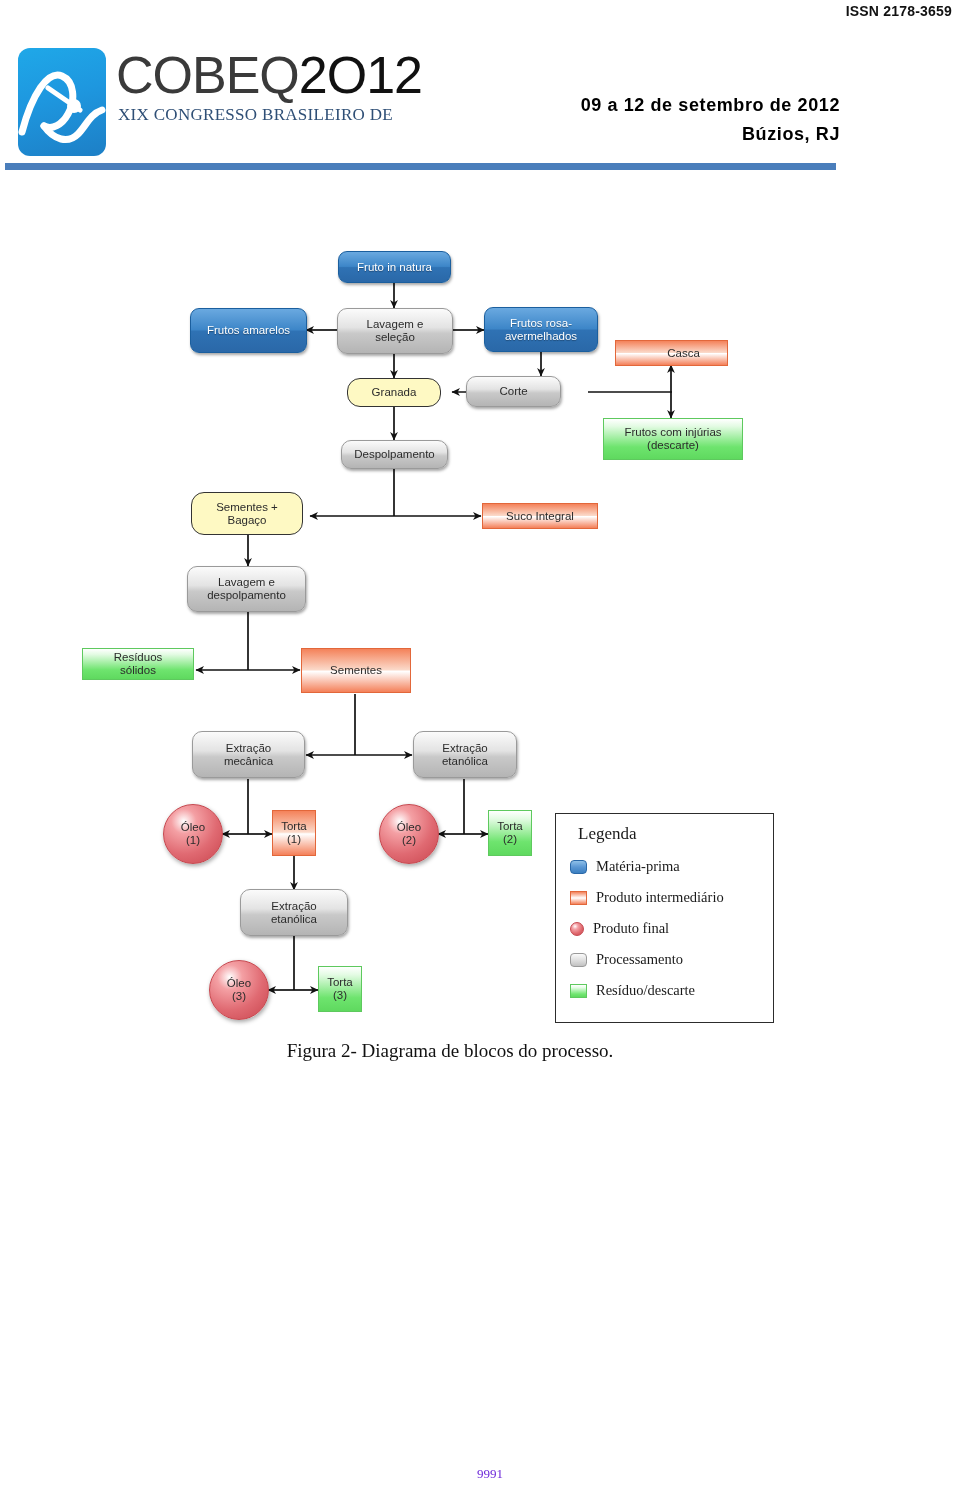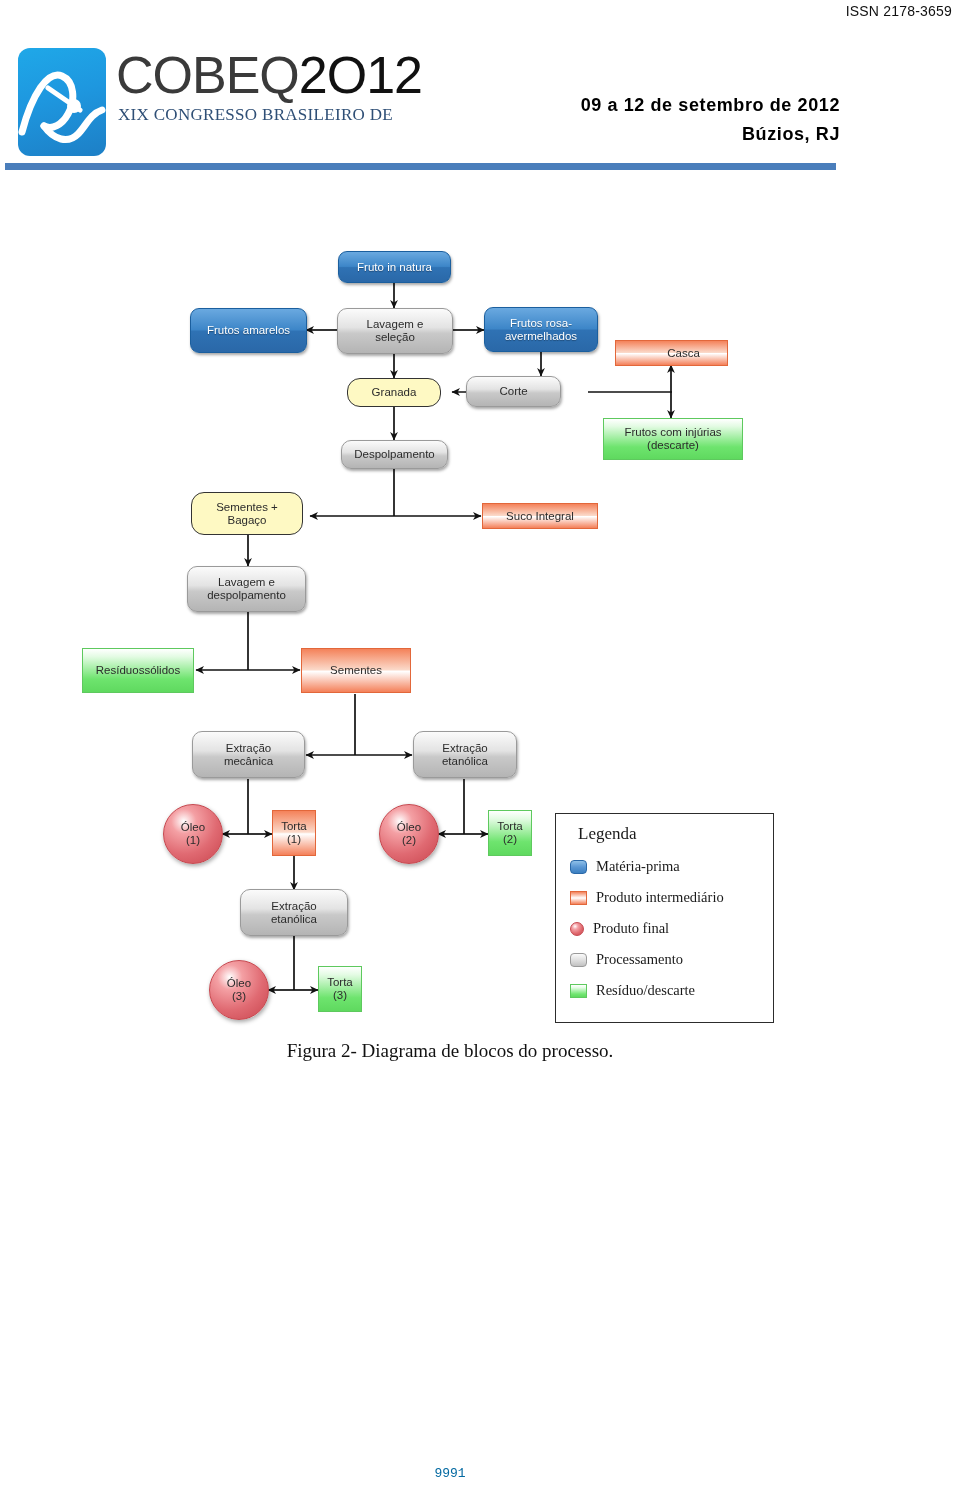--- a/index.html
+++ b/index.html
@@ -10,21 +10,21 @@
     font-family:"Liberation Serif", serif;
     position:relative;
     overflow:hidden;
   }
   .page{position:relative;width:960px;height:1486px;}
 
   
   .issn{
     position:absolute;top:3px;right:8px;
     font-family:"Liberation Sans", sans-serif;
-    font-size:14px;font-weight:400;color:#111;
+    font-size:14px;font-weight:700;color:#111;
     letter-spacing:.2px;
   }
   .logo-block{position:absolute;left:18px;top:46px;width:420px;height:115px;}
   .logo-mark{
     position:absolute;left:0;top:2px;width:88px;height:108px;
     border-radius:12px;
     background:linear-gradient(165deg,#1fa8e8 0%,#1e97df 45%,#1d7fc6 100%);
     overflow:hidden;
   }
   .logo-mark svg{position:absolute;left:0;top:0;}
@@ -157,22 +157,22 @@
   
   .caption{
     position:absolute;left:0;top:1040px;width:900px;
     text-align:center;
     font-family:"Liberation Serif", serif;
     font-size:19px;color:#111;
   }
   .folio{
     position:absolute;left:0;top:1466px;width:900px;
     text-align:center;
-    font-family:Liberation Mono, monospace;
-    font-size:13px;color:#0369a1;
+    font-family:Liberation Serif, serif;
+    font-size:13px;color:#6d28d9;padding-left:40px;
   }
 </style>
 </head>
 <body>
 
 <div class="page">
 
   <div class="issn">ISSN 2178-3659</div>
 
   <div class="logo-block">
@@ -312,21 +312,21 @@
 
     <div class="node n-inter" style="left:482px;top:267px;width:116px;height:26px;">
       <span>Suco Integral</span>
     </div>
 
     <div class="node n-proc" style="left:187px;top:330px;width:119px;height:46px;flex-direction:column;">
       <span>Lavagem e</span>
       <span>despolpamento</span>
     </div>
 
-    <div class="node n-waste" style="left:82px;top:412px;width:112px;height:45px;flex-direction:row;">
+    <div class="node n-waste" style="left:82px;top:412px;width:112px;height:32px;flex-direction:column;">
       <span>Resíduos</span>
       <span>sólidos</span>
     </div>
 
     <div class="node n-inter" style="left:301px;top:412px;width:110px;height:45px;">
       <span>Sementes</span>
     </div>
 
     <div class="node n-proc" style="left:192px;top:495px;width:113px;height:47px;flex-direction:column;">
       <span>Extração</span>

